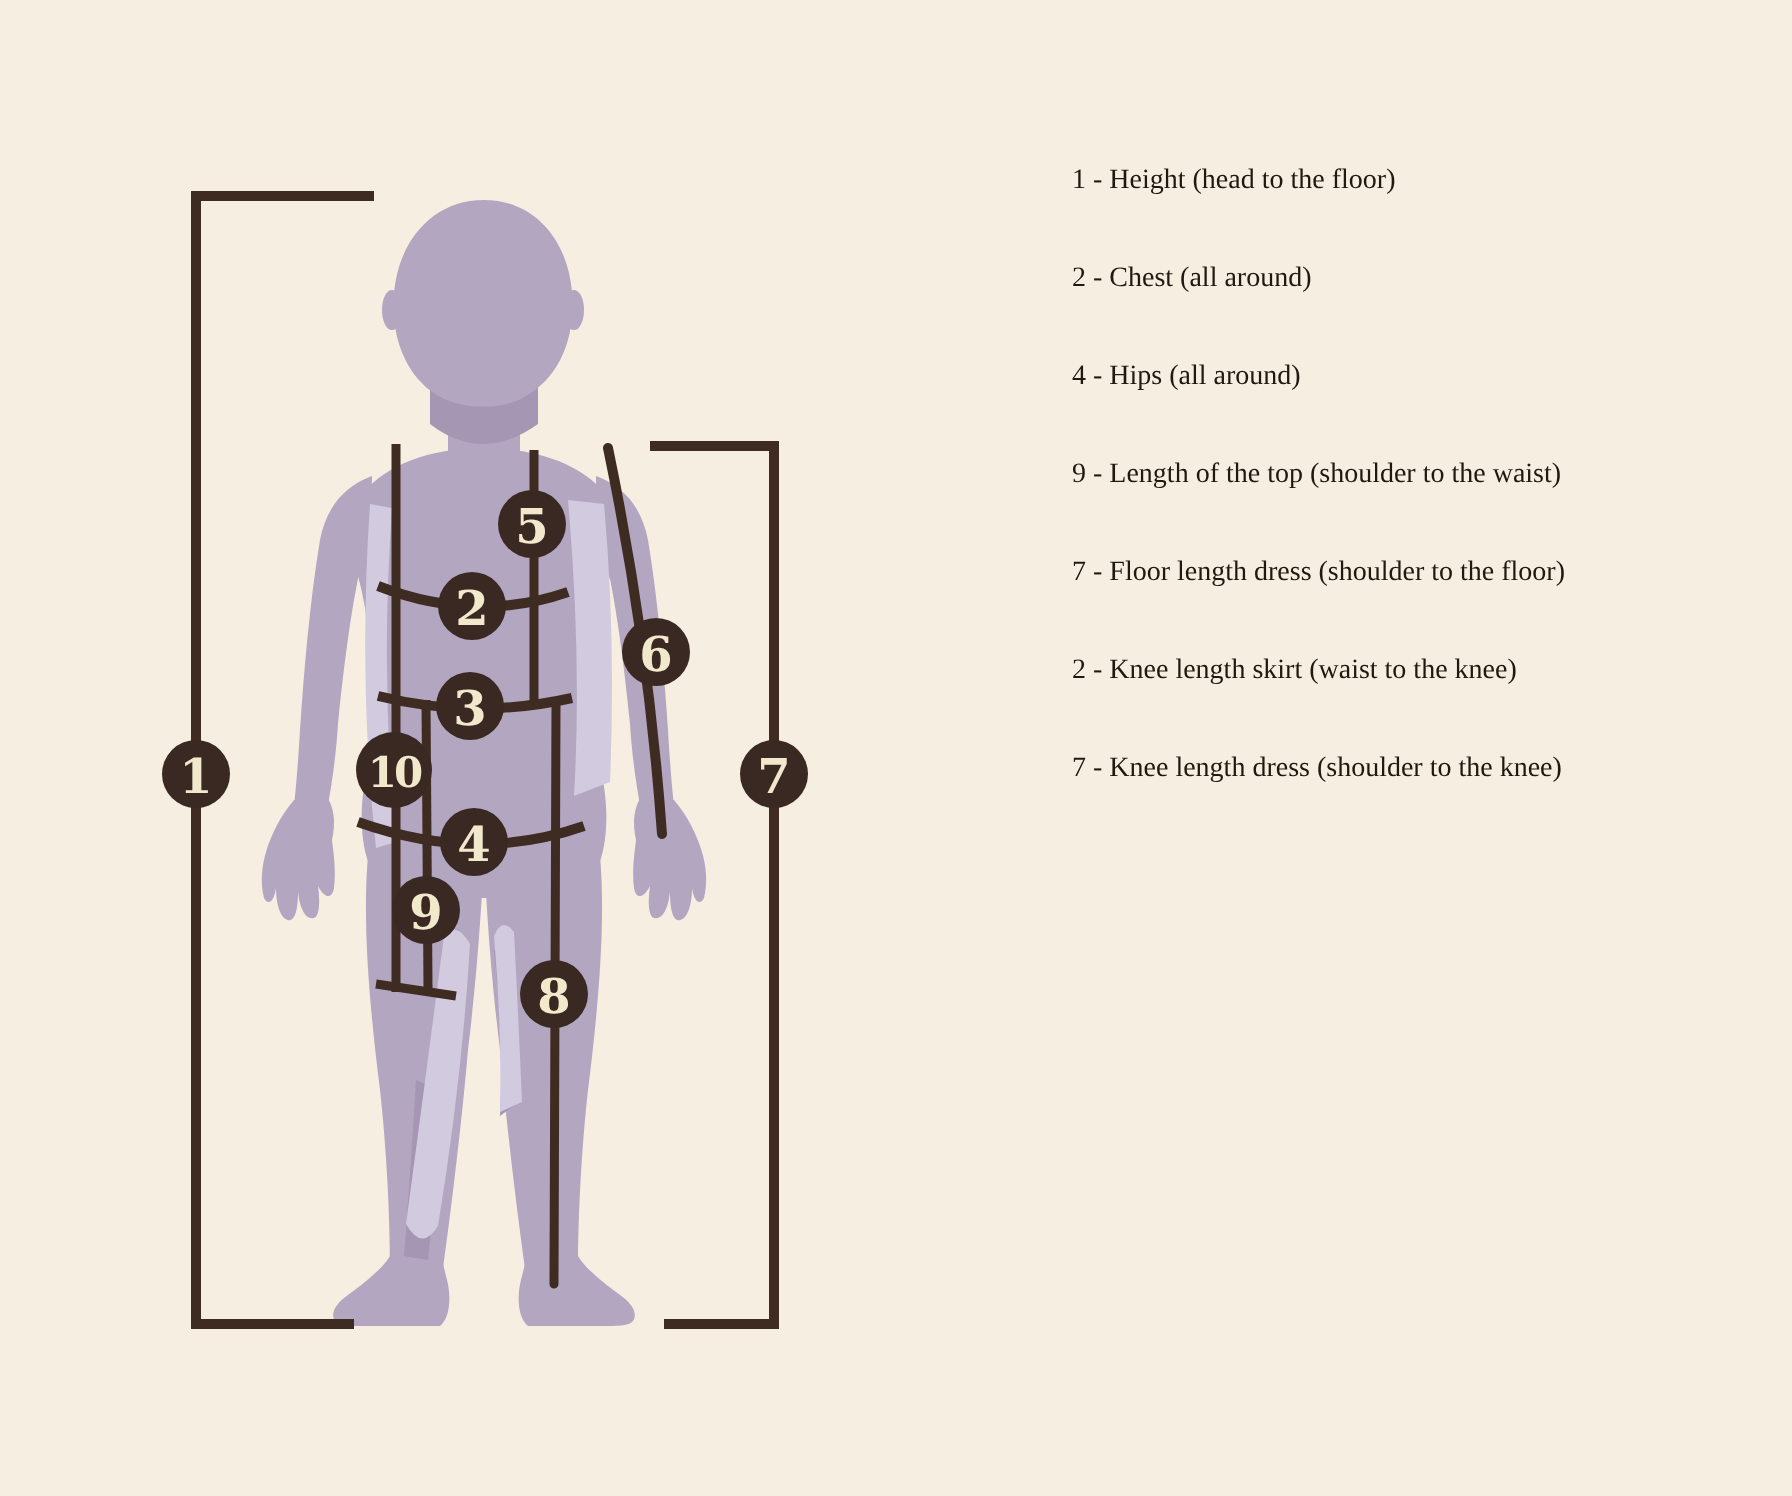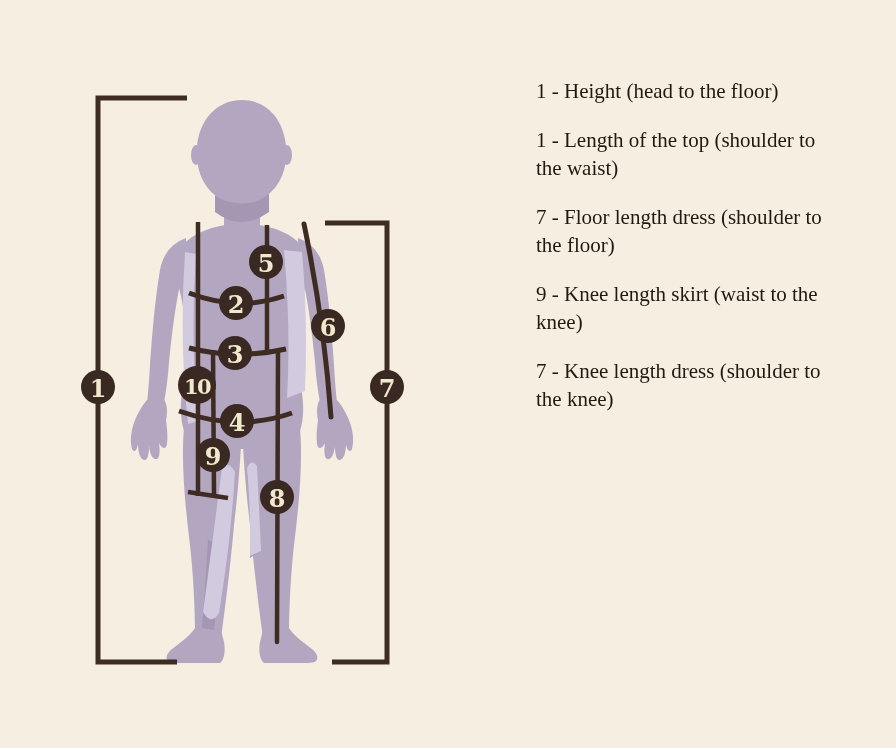--- a/index.html
+++ b/index.html
@@ -45,21 +45,21 @@
 
   .legend {
     position: absolute;
     left: 536px;
     top: 77px;
     width: 302px;
     color: var(--text, #20190f);
   }
   .legend-item {
     margin: 0 0 21px 0;
-    font-size: 21px;
+    font-size: 14px;
     line-height: 28px;
     font-weight: normal;
   }
 </style>
 </head>
 <body>
 
 <div class="stage">
 
   <div class="figure">
@@ -143,19 +143,21 @@
             <circle class="marker-circle" cx="197" cy="385" r="19"></circle>
             <text class="marker-num small" x="197" y="386">10</text>
           </g>
         </g>
     </svg>
   </div>
 
   <div class="legend" id="legend">
 
   <p class="legend-item">1 - Height (head to the floor)</p>
-      <p class="legend-item">1 - Length of the top (shoulder to the waist)</p>
+      <p class="legend-item">2 - Chest (all around)</p>
+      <p class="legend-item">4 - Hips (all around)</p>
+      <p class="legend-item">9 - Length of the top (shoulder to the waist)</p>
       <p class="legend-item">7 - Floor length dress (shoulder to the floor)</p>
-      <p class="legend-item">9 - Knee length skirt (waist to the knee)</p>
+      <p class="legend-item">2 - Knee length skirt (waist to the knee)</p>
       <p class="legend-item">7 - Knee length dress (shoulder to the knee)</p>
     </div>
 
 </div>
 
 </body></html>

